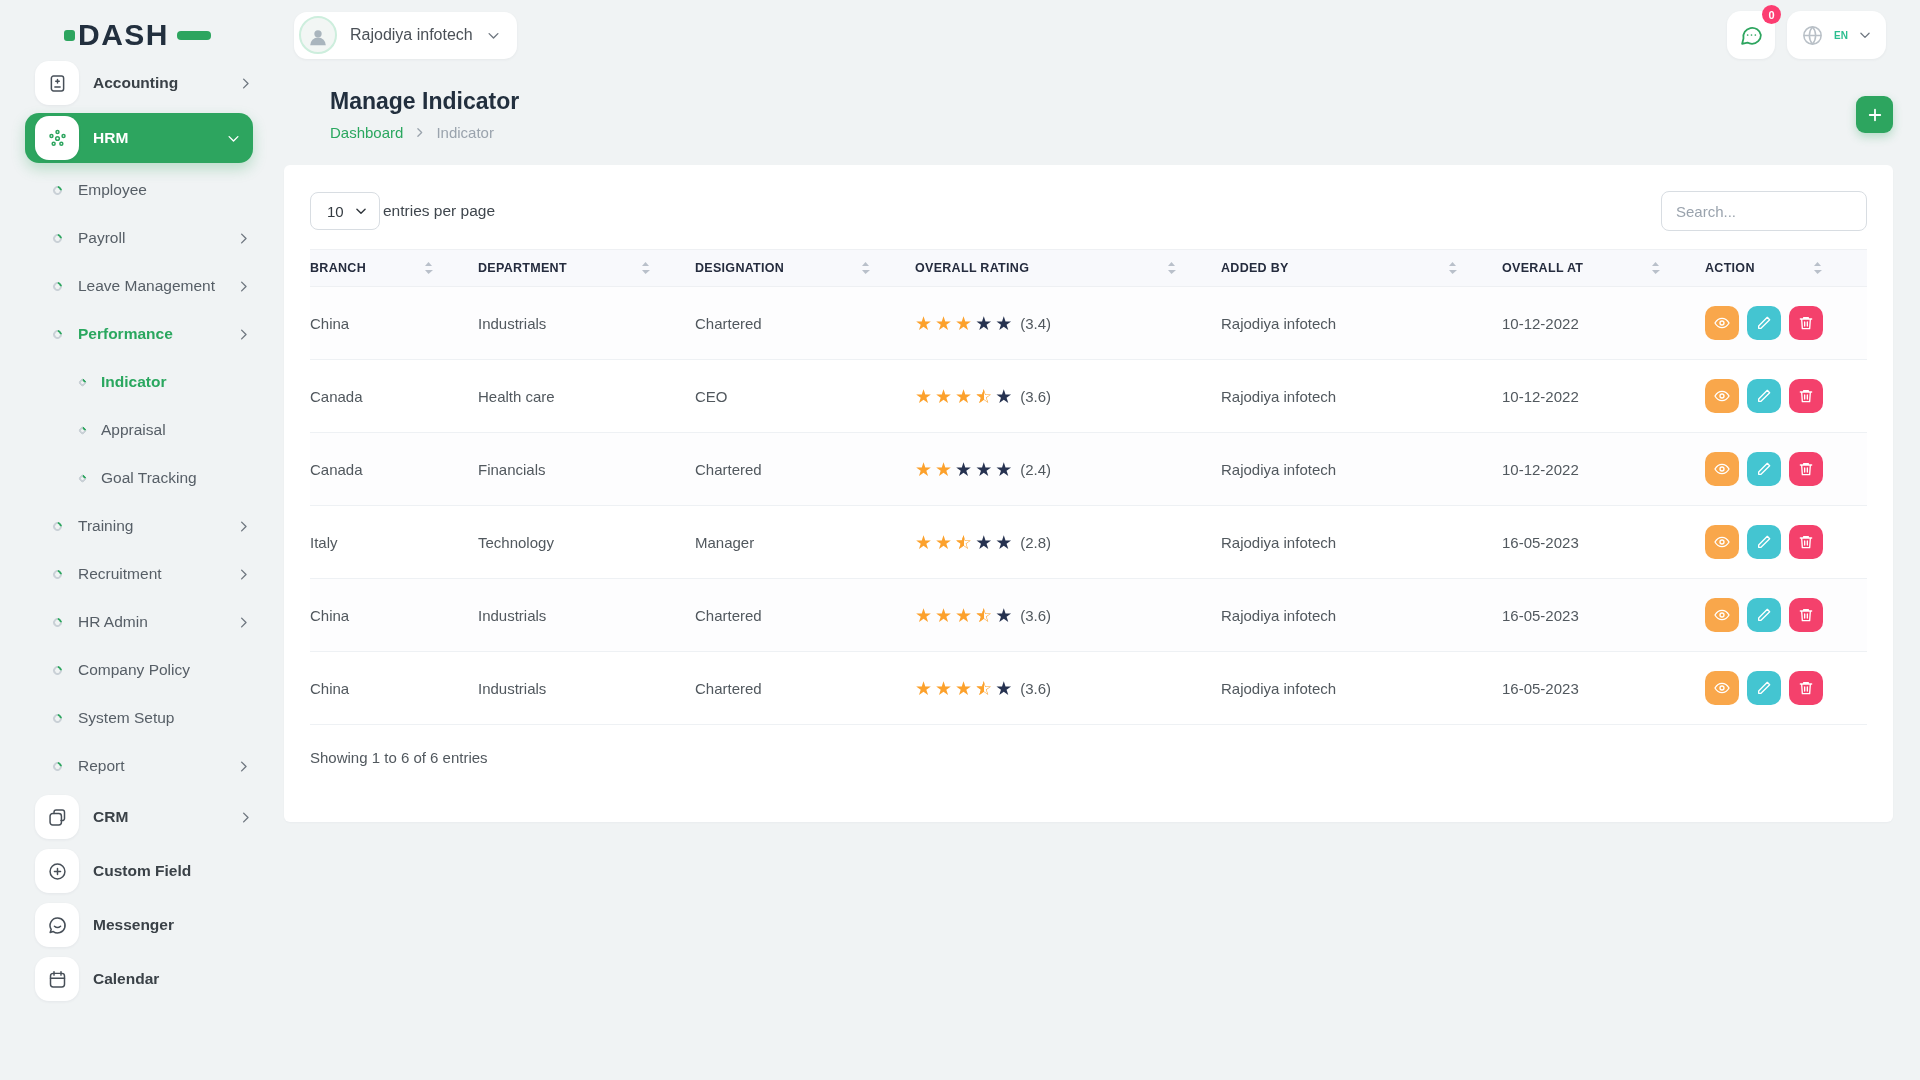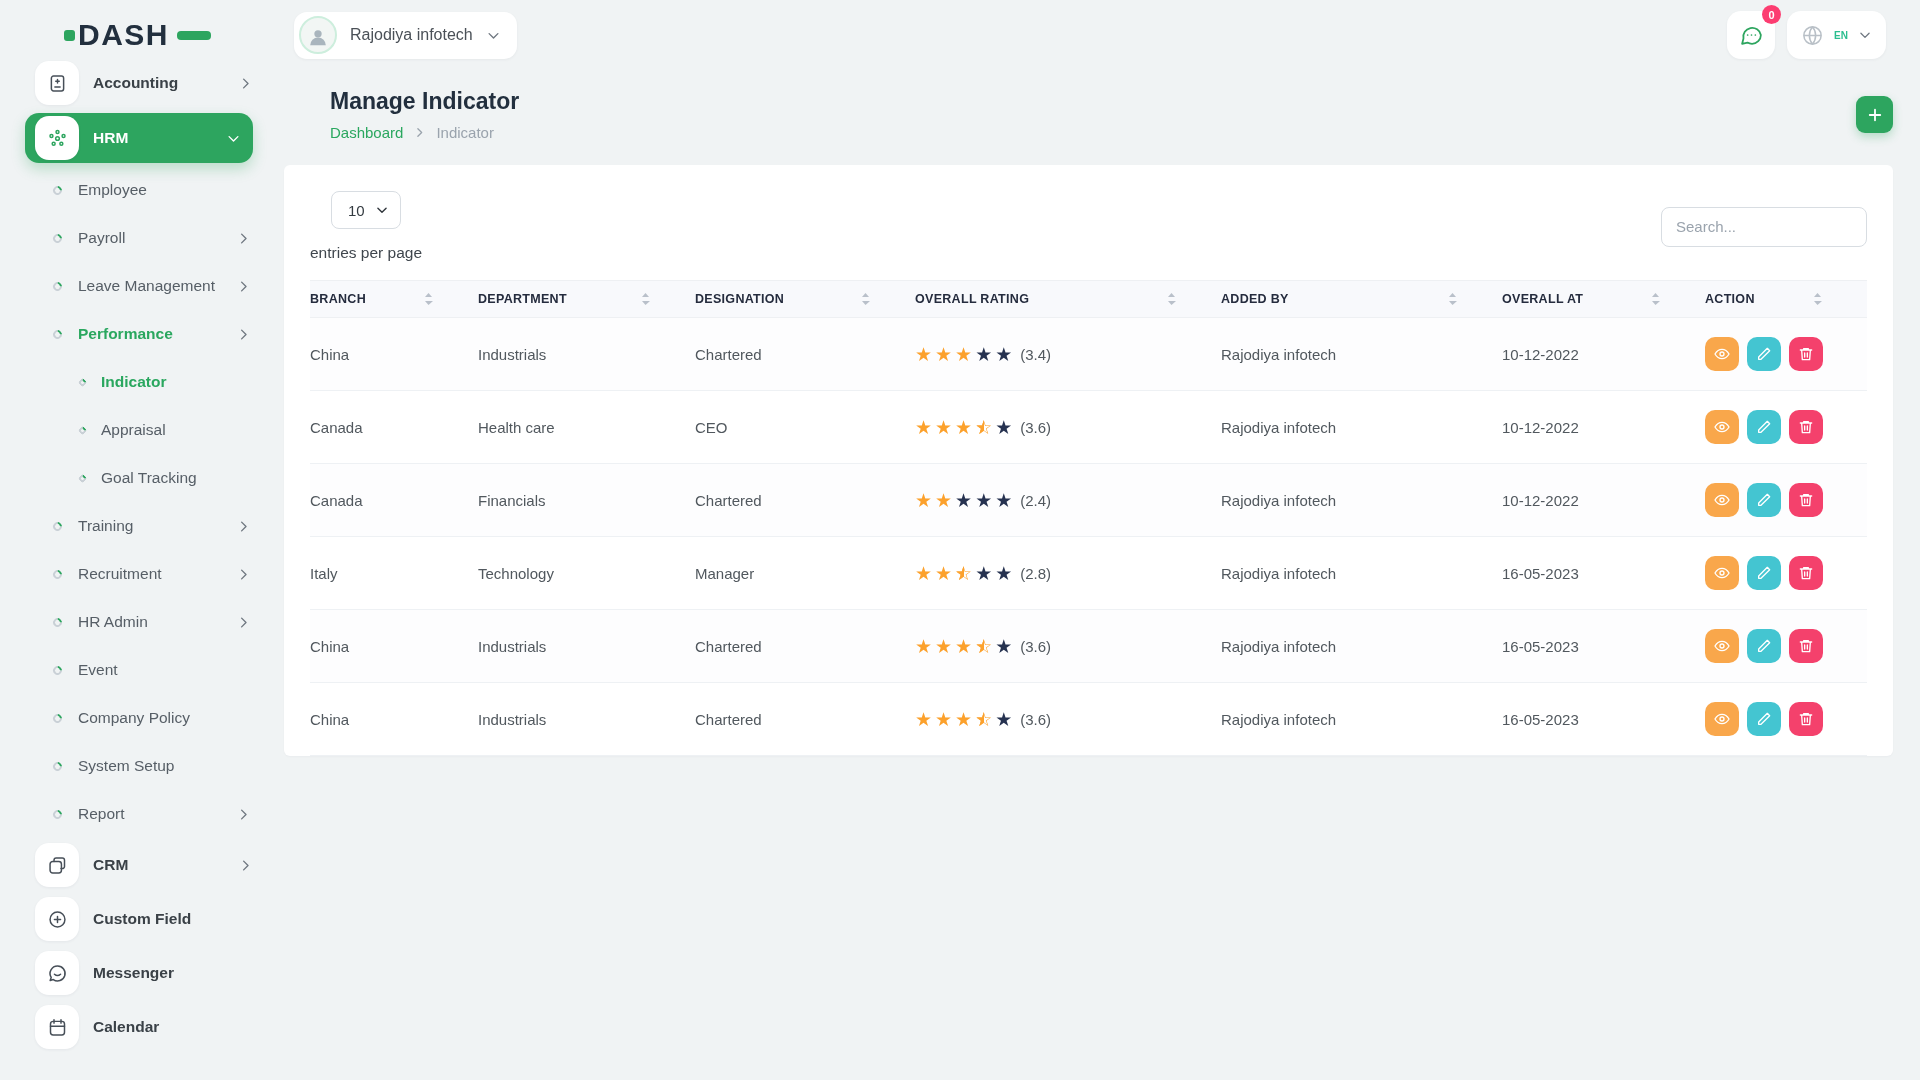--- a/index.html
+++ b/index.html
@@ -63,21 +63,21 @@
   .page-head{display:flex;align-items:center;justify-content:space-between;margin-left:46px;}
   .page-title{margin:0 0 9px;font-size:23px;font-weight:600;color:var(--navy);}
   .breadcrumb{display:flex;align-items:center;gap:10px;font-size:15px;}
   .bc-link{color:var(--text-green);text-decoration:none;cursor:pointer;}
   .bc-current{color:#9aa3ad;}
   .add-btn{width:37px;height:37px;border:none;border-radius:9px;background:var(--primary-green);cursor:pointer;
     display:flex;align-items:center;justify-content:center;box-shadow:0 4px 10px rgba(45,165,95,.3);}
   
   .card{margin-top:24px;background:#fff;border-radius:6px;padding:26px 26px 0;box-shadow:0 1px 2px rgba(20,30,50,.03);}
   .card-controls{display:flex;align-items:center;justify-content:space-between;margin-bottom:18px;}
-  .entries{display:flex;align-items:center;gap:15px;flex-direction:column;}
+  .entries{display:flex;align-items:center;gap:3px;}
   .select{width:70px;height:38px;background:#fff;border:1px solid #d8dde2;border-radius:8px;cursor:pointer;
     display:flex;align-items:center;justify-content:space-between;padding:0 11px 0 16px;font-size:15px;color:#343b41;}
   .entries-label{font-size:15.5px;color:#3f464d;}
   .search{width:206px;height:40px;border:1px solid #d8dde2;border-radius:8px;padding:0 14px;font-size:15px;
     color:#c2410c;outline:none;background:#fff;font-family:inherit;}
   .search::placeholder{color:#9aa3ad;}
   
   table{width:100%;border-collapse:collapse;table-layout:fixed;}
   col.c-branch{width:168px;} col.c-dept{width:217px;} col.c-desig{width:220px;} col.c-rating{width:306px;}
   col.c-added{width:281px;} col.c-created{width:203px;}
@@ -229,24 +229,20 @@
       </div>
       <div class="s-item">
         <span class="s-dot"></span>
         <span class="s-label">HR Admin</span>
         <svg class="chev s-chev-right" width="15" height="15" viewBox="0 0 24 24" fill="none" stroke="#6f7780" stroke-width="2.2" stroke-linecap="round" stroke-linejoin="round">
           <polyline points="9 5 16 12 9 19"></polyline>
         </svg>
       </div>
       <div class="s-item">
         <span class="s-dot"></span>
-        <span class="s-label">Event</span>
-      </div>
-      <div class="s-item">
-        <span class="s-dot"></span>
         <span class="s-label">Company Policy</span>
       </div>
       <div class="s-item">
         <span class="s-dot"></span>
         <span class="s-label">System Setup</span>
       </div>
       <div class="s-item">
         <span class="s-dot"></span>
         <span class="s-label">Report</span>
         <svg class="chev s-chev-right" width="15" height="15" viewBox="0 0 24 24" fill="none" stroke="#6f7780" stroke-width="2.2" stroke-linecap="round" stroke-linejoin="round">
@@ -594,14 +590,15 @@
               </button><button class="abtn delete">
                 <svg viewBox="0 0 24 24" fill="none" stroke="#fff" stroke-width="2" stroke-linecap="round" stroke-linejoin="round">
                   <path d="M3.5 6h17M8.5 6V4h7v2M5.5 6l1 14.5h11l1-14.5"></path>
                   <path d="M10 10.5v6M14 10.5v6"></path>
                 </svg>
               </button></td>
           </tr>
         </tbody>
     </table>
 
+    <div class="table-footer">Showing 1 to 6 of 6 entries</div>
   </section>
 </main>
 
 </body></html>

